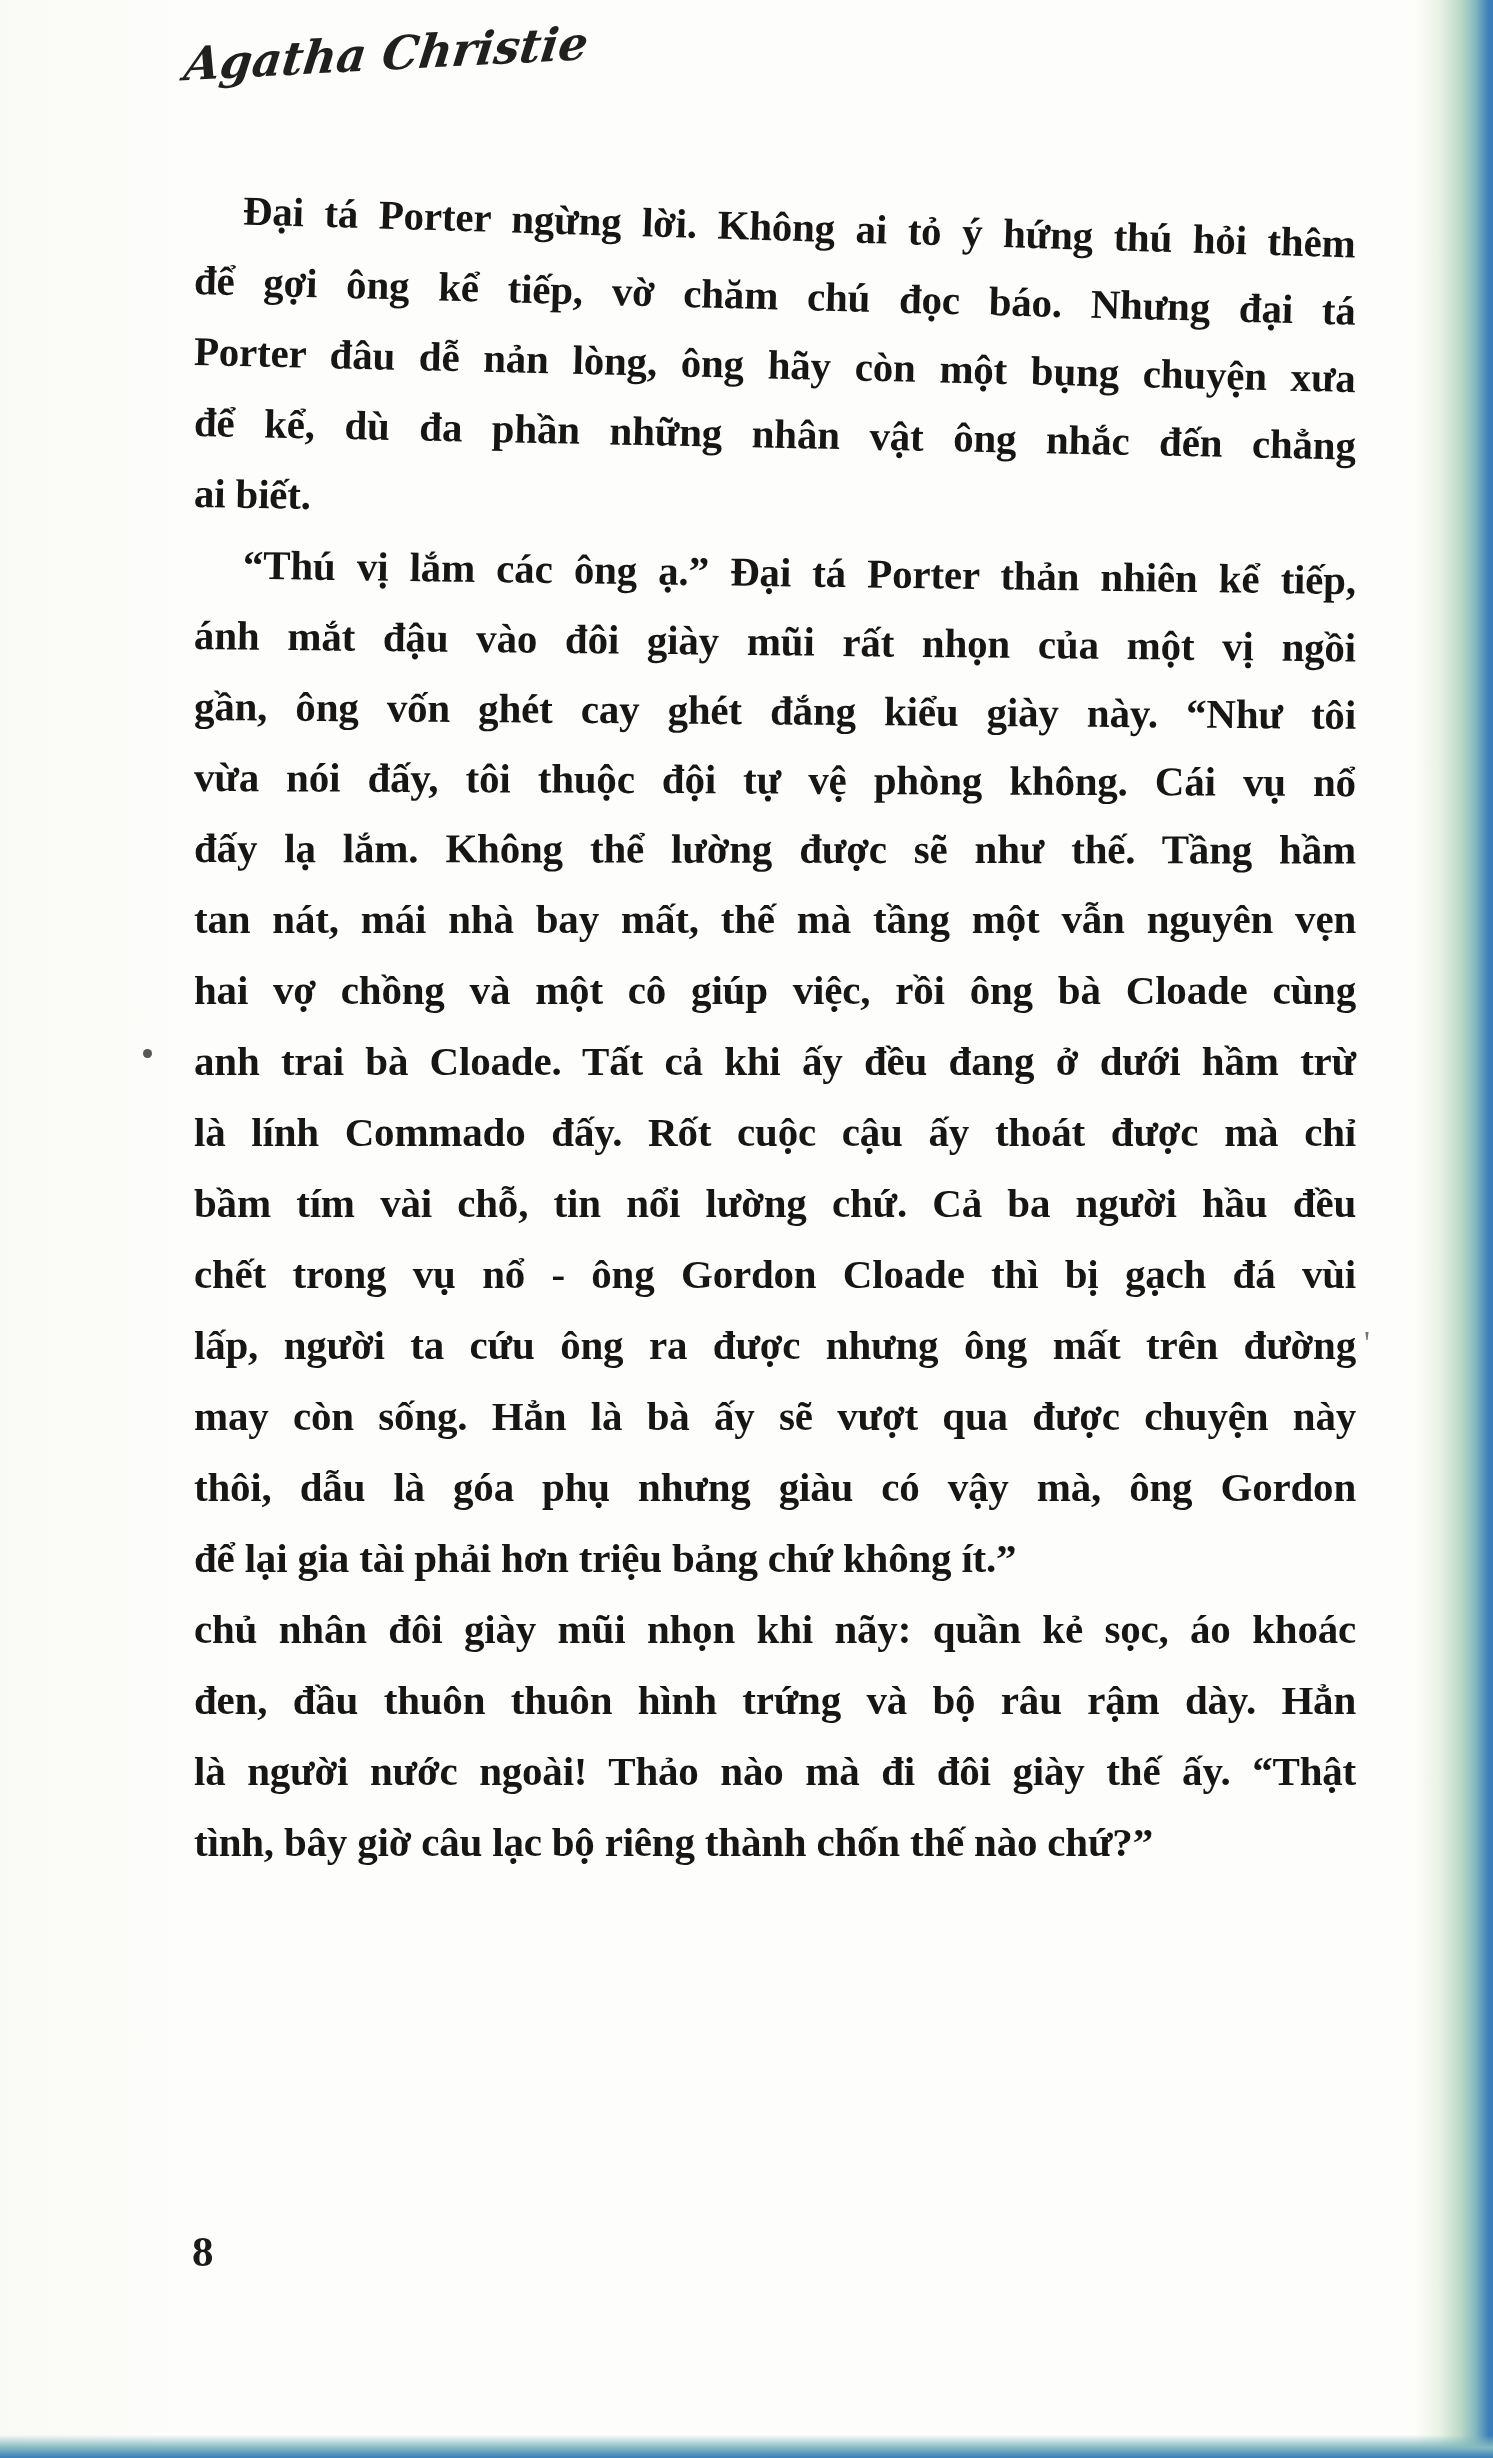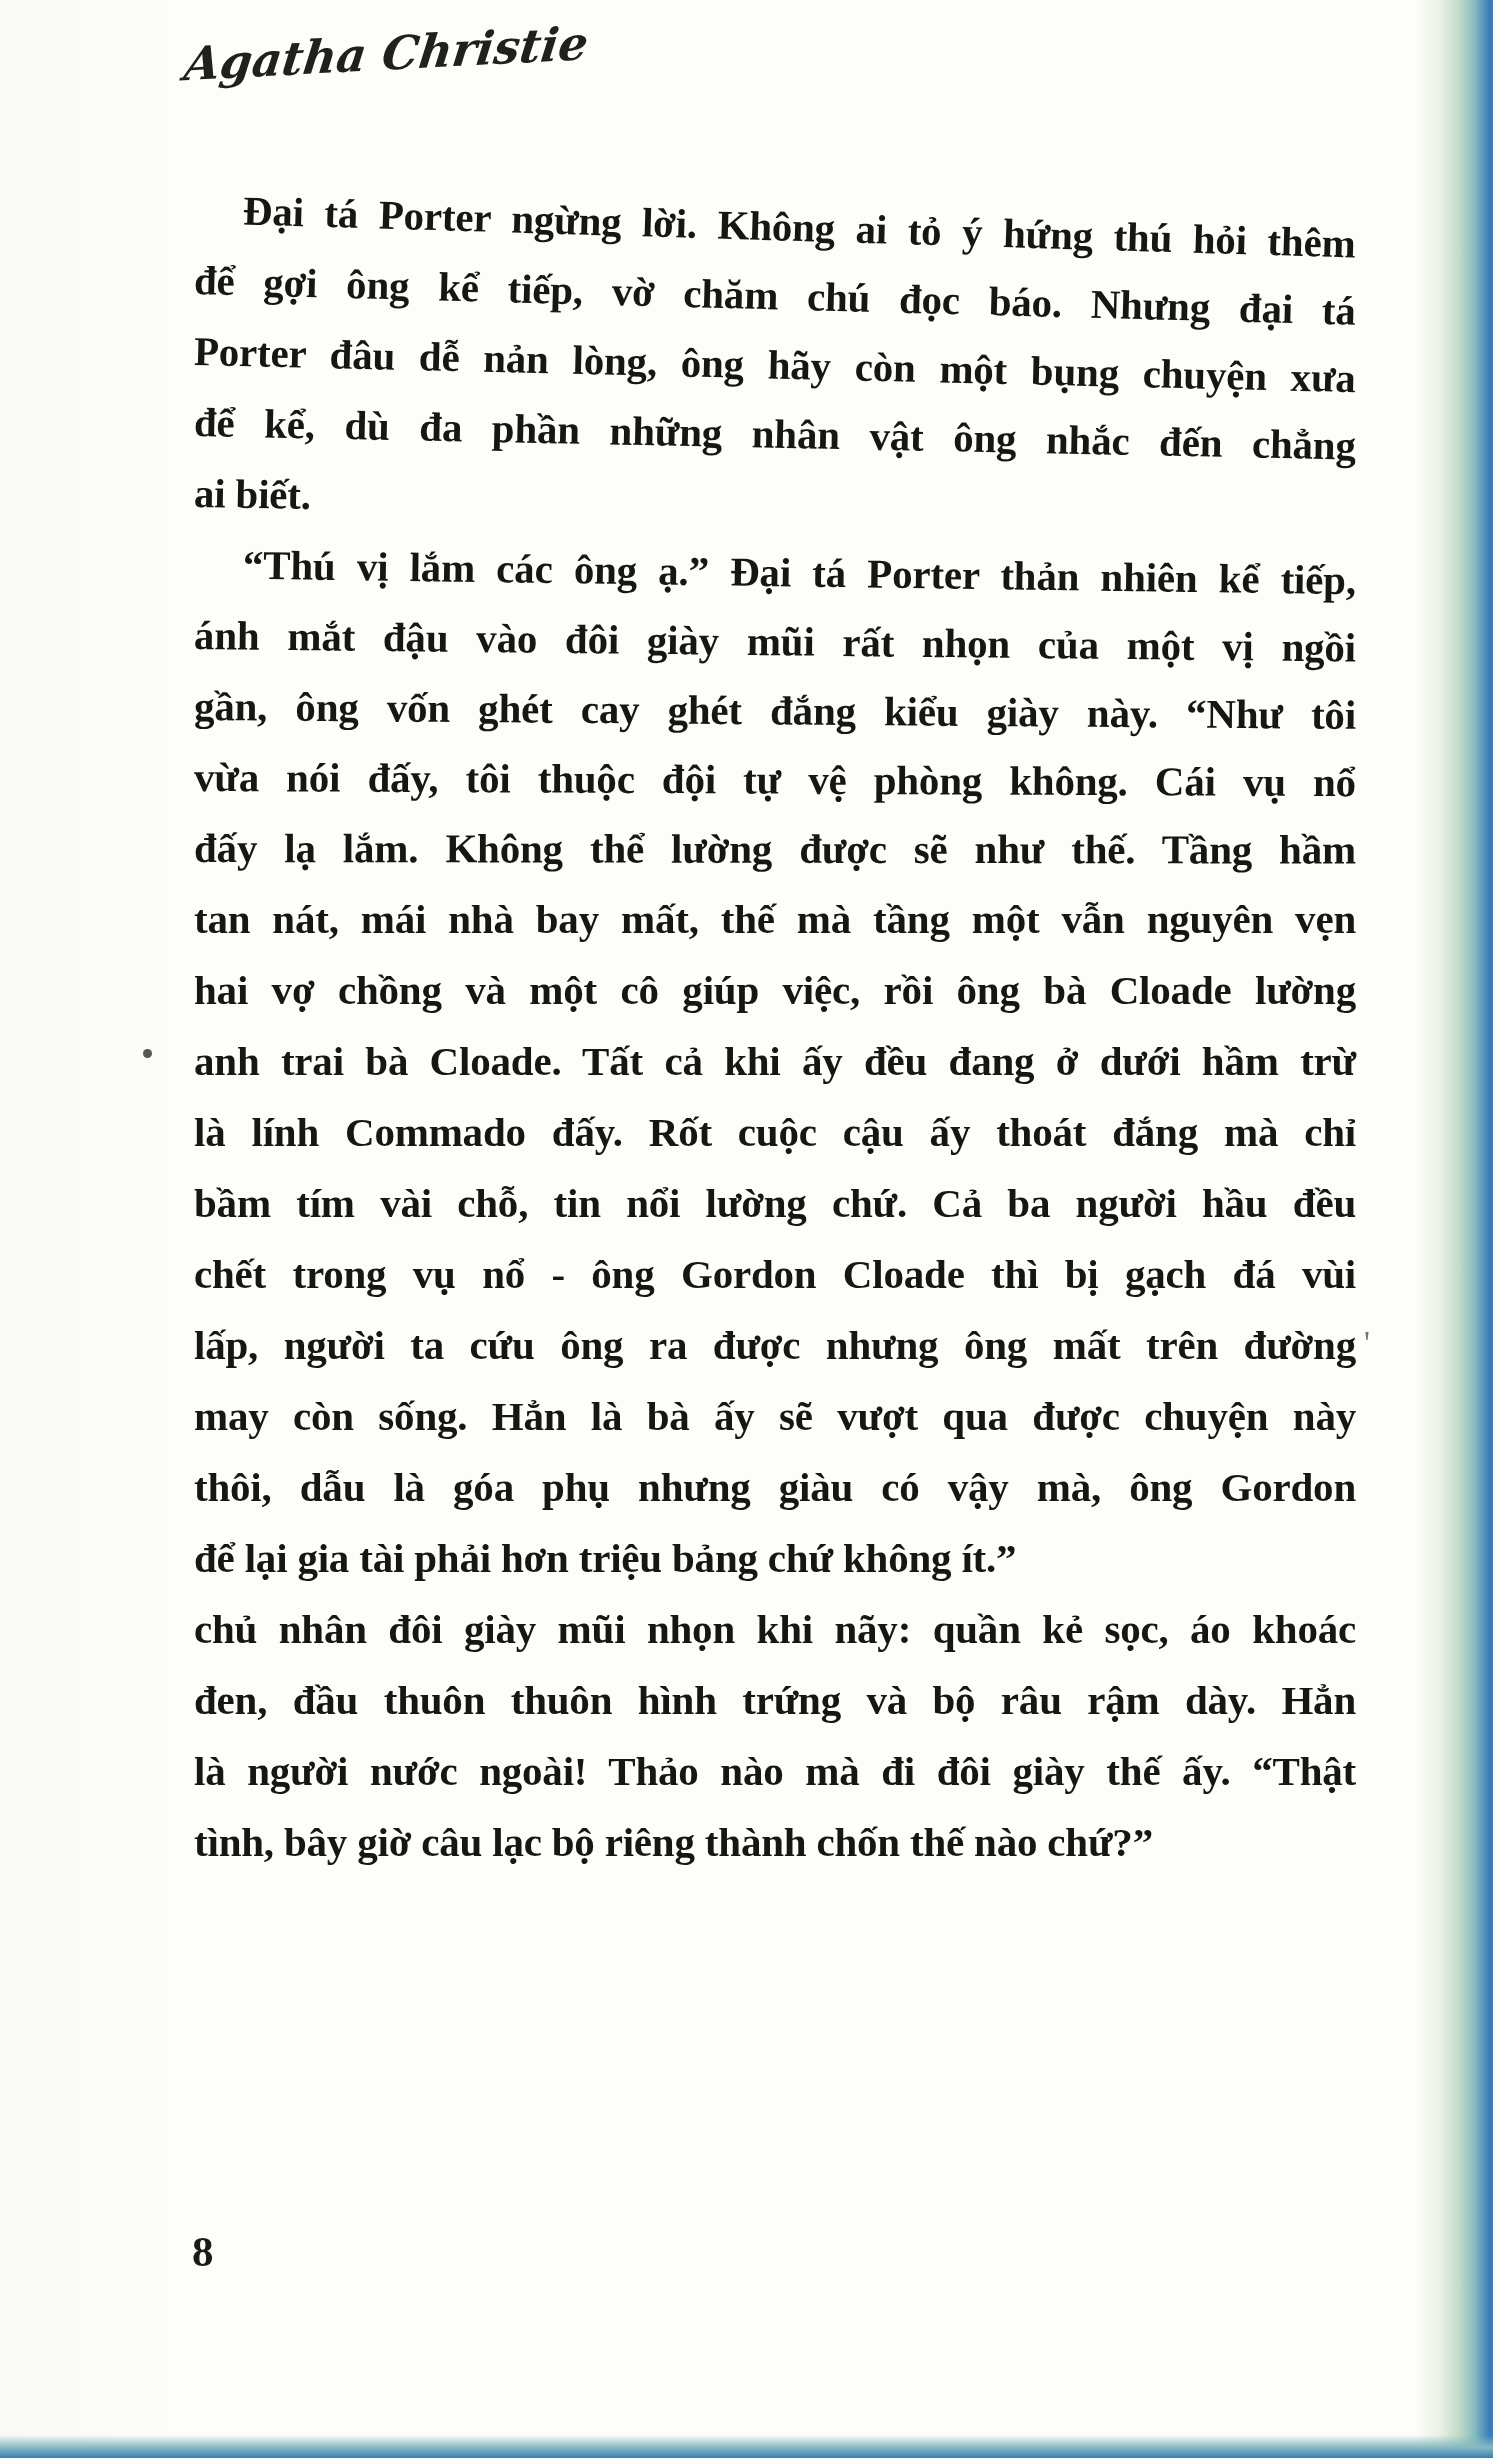--- a/index.html
+++ b/index.html
@@ -122,23 +122,23 @@
       <div class="line" style="transform: rotate(1.52deg);">để gợi ông kể tiếp, vờ chăm chú đọc báo. Nhưng đại tá</div>
       <div class="line" style="transform: rotate(1.34deg);">Porter đâu dễ nản lòng, ông hãy còn một bụng chuyện xưa</div>
       <div class="line" style="transform: rotate(1.16deg);">để kể, dù đa phần những nhân vật ông nhắc đến chẳng</div>
       <div class="line plast" style="transform: rotate(0.98deg);">ai biết.</div>
       <div class="line first" style="transform: rotate(0.8deg);">“Thú vị lắm các ông ạ.” Đại tá Porter thản nhiên kể tiếp,</div>
       <div class="line" style="transform: rotate(0.62deg);">ánh mắt đậu vào đôi giày mũi rất nhọn của một vị ngồi</div>
       <div class="line" style="transform: rotate(0.44deg);">gần, ông vốn ghét cay ghét đắng kiểu giày này. “Như tôi</div>
       <div class="line" style="transform: rotate(0.26deg);">vừa nói đấy, tôi thuộc đội tự vệ phòng không. Cái vụ nổ</div>
       <div class="line" style="transform: rotate(0.08deg);">đấy lạ lắm. Không thể lường được sẽ như thế. Tầng hầm</div>
       <div class="line">tan nát, mái nhà bay mất, thế mà tầng một vẫn nguyên vẹn</div>
-      <div class="line">hai vợ chồng và một cô giúp việc, rồi ông bà Cloade lường</div>
+      <div class="line">hai vợ chồng và một cô giúp việc, rồi ông bà Cloade cùng</div>
       <div class="line">anh trai bà Cloade. Tất cả khi ấy đều đang ở dưới hầm trừ</div>
-      <div class="line">là lính Commado đấy. Rốt cuộc cậu ấy thoát đắng mà chỉ</div>
+      <div class="line">là lính Commado đấy. Rốt cuộc cậu ấy thoát được mà chỉ</div>
       <div class="line">bầm tím vài chỗ, tin nổi lường chứ. Cả ba người hầu đều</div>
       <div class="line">chết trong vụ nổ - ông Gordon Cloade thì bị gạch đá vùi</div>
       <div class="line">lấp, người ta cứu ông ra được nhưng ông mất trên đường</div>
       <div class="line">may còn sống. Hẳn là bà ấy sẽ vượt qua được chuyện này</div>
       <div class="line">thôi, dẫu là góa phụ nhưng giàu có vậy mà, ông Gordon</div>
       <div class="line plast">để lại gia tài phải hơn triệu bảng chứ không ít.”</div>
       <div class="line">chủ nhân đôi giày mũi nhọn khi nãy: quần kẻ sọc, áo khoác</div>
       <div class="line">đen, đầu thuôn thuôn hình trứng và bộ râu rậm dày. Hẳn</div>
       <div class="line">là người nước ngoài! Thảo nào mà đi đôi giày thế ấy. “Thật</div>
       <div class="line plast">tình, bây giờ câu lạc bộ riêng thành chốn thế nào chứ?”</div>

